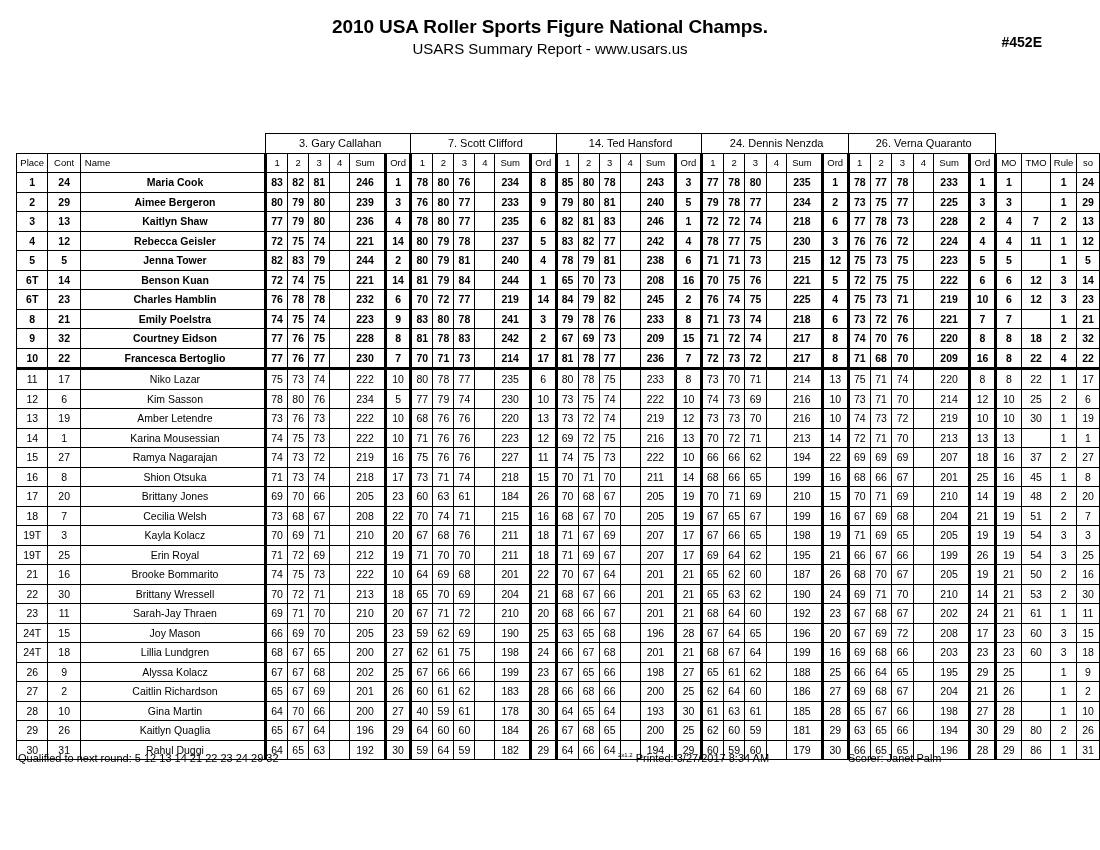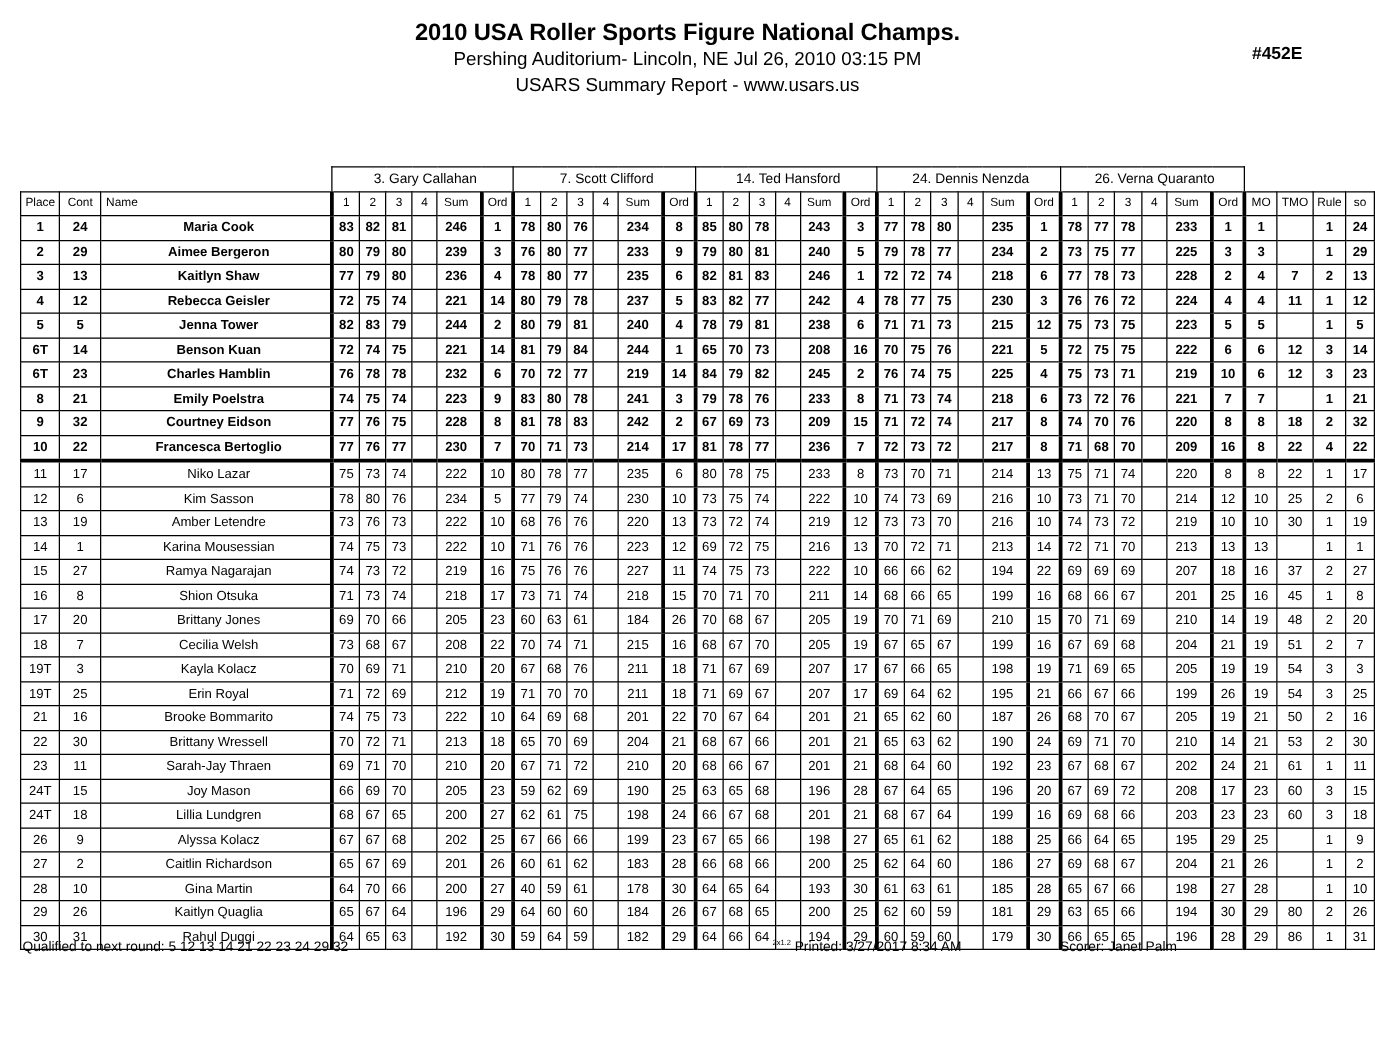--- a/index.html
+++ b/index.html
@@ -128,21 +128,20 @@
   .f-right{ position: absolute; left: 830px; top: 0; white-space: nowrap; }
 </style>
 </head>
 <body>
 
 <div class="page">
 
 
   <div class="title-block">
     <div class="title-main">2010 USA Roller Sports Figure National Champs.</div>
-    <div class="title-venue">Pershing Auditorium- Lincoln, NE  Jul 26, 2010  03:15 PM</div>
     <div class="title-report">USARS Summary Report - www.usars.us</div>
   </div>
 
   <div class="event-code">#452E</div>
 
   <div class="tbl-wrap">
     <table class="grid">
       <thead>
         <tr>
           <td class="nb-all place"></td>

